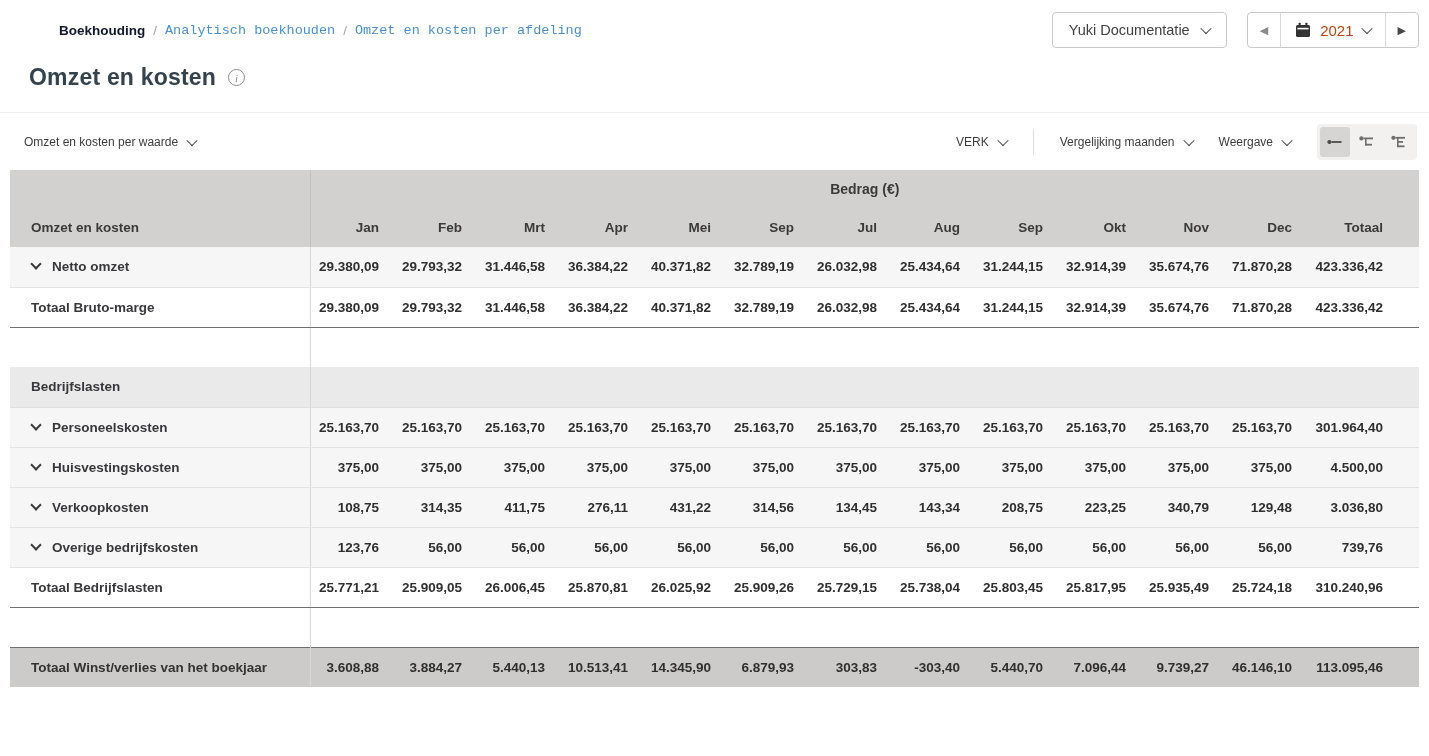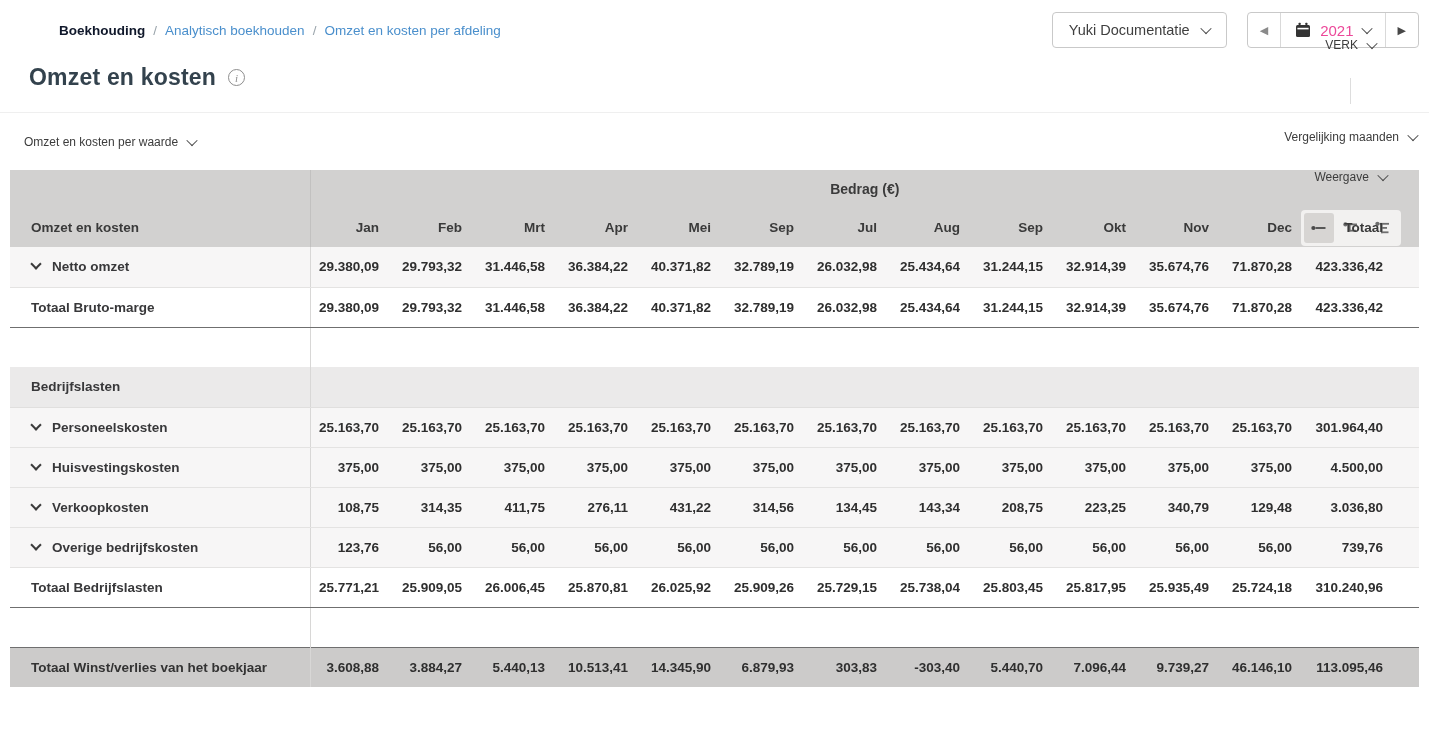--- a/index.html
+++ b/index.html
@@ -8,43 +8,43 @@
     width:1429px; height:756px; overflow:hidden;
     font-family:"Liberation Sans", sans-serif;
     color:#3c3c3c; -webkit-font-smoothing:antialiased;
   }
 
   
   .topbar { display:flex; justify-content:space-between; align-items:center; padding:10px 10px 0 31px; height:50px; }
   .breadcrumb { font-size:13.5px; display:flex; align-items:center; gap:8px; white-space:nowrap; }
   .crumb-root { color:#0f172a; font-weight:700;padding-left:28px; }
   .crumb-sep { color:#9aa4ab; }
-  .crumb-link { color:#4a8fcc; cursor:pointer; }
+  .crumb-link { color:#4a8fcc; cursor:pointer;font-family:Liberation Mono, monospace; }
   .top-controls { display:flex; align-items:center; gap:20px; }
   .btn-box { display:flex; align-items:center; border:1px solid #c9c9c9; border-radius:4px; background:#fff; height:36px; }
   .admin-btn { padding:0 16px; font-size:14.5px; color:#3f3f3f; gap:12px; cursor:pointer; }
   .year-group { padding:0; }
   .year-seg { display:flex; align-items:center; justify-content:center; height:100%; padding:0 12px; cursor:pointer; }
   .year-seg + .year-seg { border-left:1px solid #d9d9d9; }
-  .year-mid { gap:9px; font-size:15px; color:#ec4899; padding:0 14px; }
+  .year-mid { gap:9px; font-size:15px; color:#c2410c; padding:0 14px; }
   .arrow { font-size:11px; line-height:1; }
   .arrow-left { color:#8a8a8a; }
   .arrow-right { color:#474747; }
 
   
   .title-row { display:flex; align-items:center; gap:12px; margin:14px 0 0 29px; }
   .page-title { font-size:23px; font-weight:700; color:#33424d; letter-spacing:.2px; }
   .info-icon { width:17px; height:17px; border:1.4px solid #8d8d8d; border-radius:50%; color:#8d8d8d;
     font-size:11px; font-family:"Liberation Serif", serif; font-style:italic; display:flex; align-items:center; justify-content:center; }
 
   
   .toolbar { margin-top:21px; border-top:1px solid #efefef; height:58px; display:flex; align-items:center; padding:0 12px 0 24px; }
   .dd { display:flex; align-items:center; gap:10px; font-size:12px; color:#3c3c3c; cursor:pointer; white-space:nowrap; }
   .chev { display:inline-block; width:8px; height:8px; border-right:1.8px solid #4a4a4a; border-bottom:1.8px solid #4a4a4a; transform:rotate(45deg) translate(-1px,-1px); }
-  .toolbar-right { margin-left:auto; display:flex; align-items:center; gap:26px;flex-direction:column; }
+  .toolbar-right { margin-left:auto; display:flex; align-items:center; gap:26px; }
   .vdiv { width:1px; height:26px; background:#ddd; }
   .view-toggle { display:flex; align-items:center; background:#f2f1f0; border-radius:4px; padding:3px; gap:2px; }
   .vt-btn { width:30px; height:30px; display:flex; align-items:center; justify-content:center; border-radius:3px; cursor:pointer; }
   .vt-btn.active { background:#d7d5d3; }
 
   
   table { border-collapse:collapse; table-layout:fixed; width:1409px; margin:0 10px; font-size:13.5px; }
   col.c-label { width:300px; }
   col.c-month { width:83px; }
   col.c-total { width:113px; }

